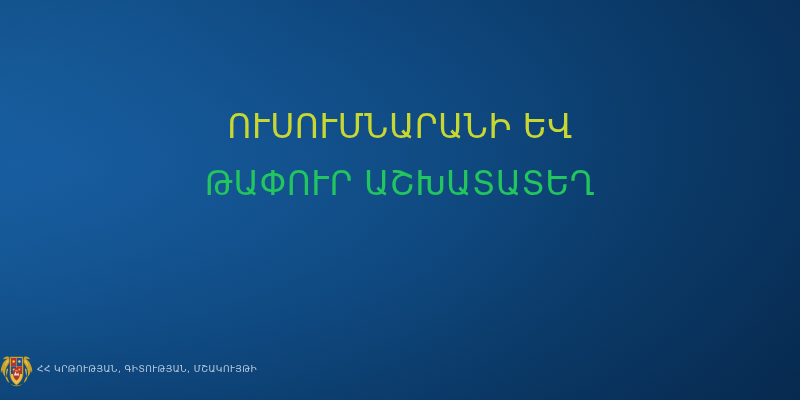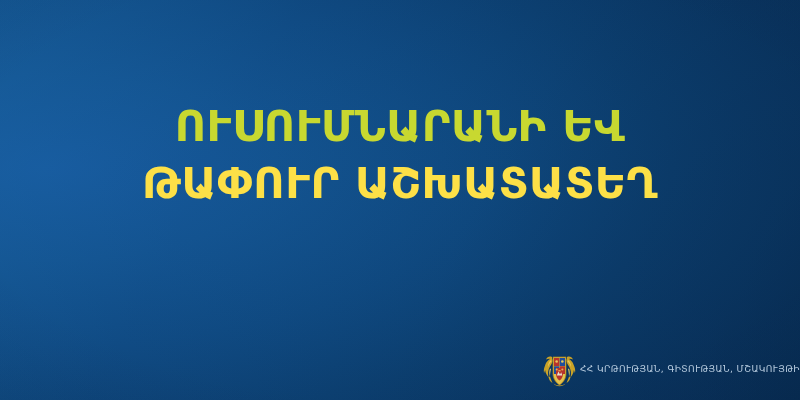--- a/index.html
+++ b/index.html
@@ -58,39 +58,39 @@
   .headline {
     position: absolute;
     left: 0;
     right: 0;
     top: 98px;
     text-align: center;
     z-index: 3;
   }
   .headline-line {
     display: block;
-    font-size: 43px;
+    font-size: 33px;
     line-height: 57px;
-    font-weight: 700;
+    font-weight: 400;
     letter-spacing: 0.5px;
     white-space: nowrap;
   }
   .line-accent { color: #c8d830; }
-  .line-white  { color: #fde047; }
+  .line-white  { color: #22c55e; }
 
   
   .footer {
     position: absolute;
     left: 0;
     right: 0;
     bottom: 8px;
     height: 46px;
     display: flex;
     align-items: center;
-    justify-content: flex-end;
+    justify-content: flex-start;
     gap: 4px;
     z-index: 3;
   }
   .emblem {
     width: 33px;
     height: 38px;
     flex: 0 0 auto;
     display: block;
   }
   .ministry-text {

